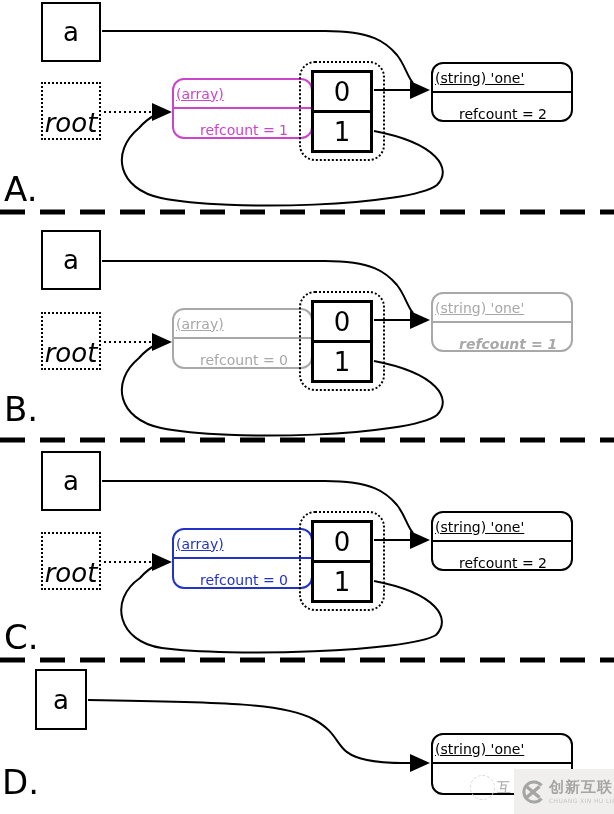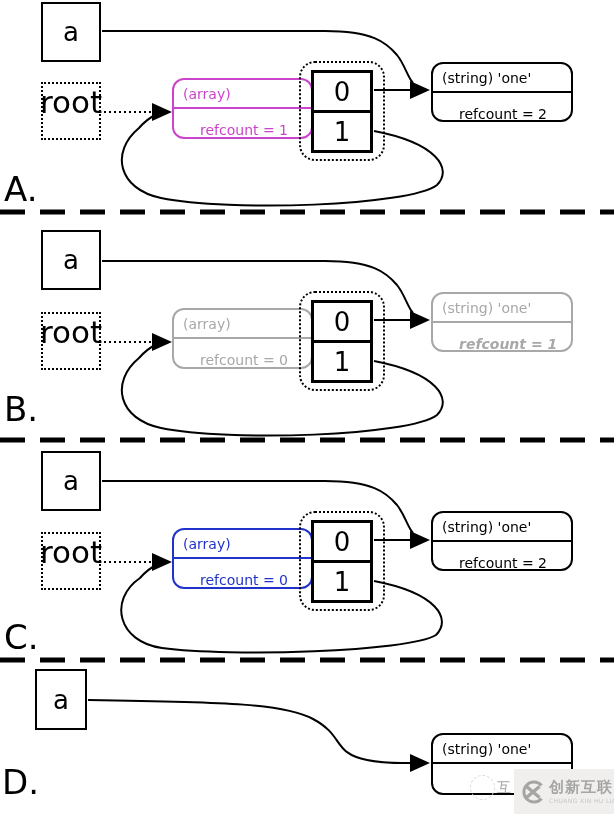--- a/index.html
+++ b/index.html
@@ -5,26 +5,26 @@
   html,body{margin:0;padding:0;background:#fff;}
   .canvas{position:relative;width:614px;height:814px;background:#ffffff;overflow:hidden;
           font-family:"DejaVu Sans","Liberation Sans",sans-serif;color:#000;}
   .abs{position:absolute;box-sizing:border-box;}
   svg.edges{position:absolute;left:0;top:0;z-index:5;pointer-events:none;}
 
   
   .var-box{border:2px solid #000;background:#fff;display:flex;align-items:center;justify-content:center;
            font-size:26px;z-index:2;}
   
-  .root-box{border:2px dotted #000;background:#fff;display:flex;align-items:flex-start;justify-content:center;
-            font-size:31px;z-index:2;}
+  .root-box{border:2px dotted #000;background:#fff;display:flex;align-items:flex-end;justify-content:center;
+            font-size:26px;font-style:italic;z-index:2;}
   
   .node{border:2px solid var(--c,#000);color:var(--c,#000);border-radius:12px;background:#fff;z-index:1;}
-  .node .row1{height:27px;display:flex;align-items:center;padding-left:9px;font-size:14px;
-              border-bottom:2px solid var(--c,#000);}
+  .node .row1{height:27px;display:flex;align-items:center;padding-left:2px;font-size:14px;
+              border-bottom:2px solid var(--c,#000);text-decoration:underline;}
   .node .row2{height:41px;display:flex;align-items:center;padding-left:26px;font-size:14px;}
   .node .row2.emph{font-weight:bold;font-style:italic;}
   .string-node{z-index:2;}
   
   .dotted-wrap{border:2px dotted #000;border-radius:16px;background:transparent;z-index:3;}
   
   .slot-table{border:3px solid #000;background:#fff;z-index:2;display:flex;flex-direction:column;}
   .slot-cell{flex:1;display:flex;align-items:center;justify-content:center;font-size:26px;}
   .slot-cell.first{border-bottom:3px solid #000;}
   

